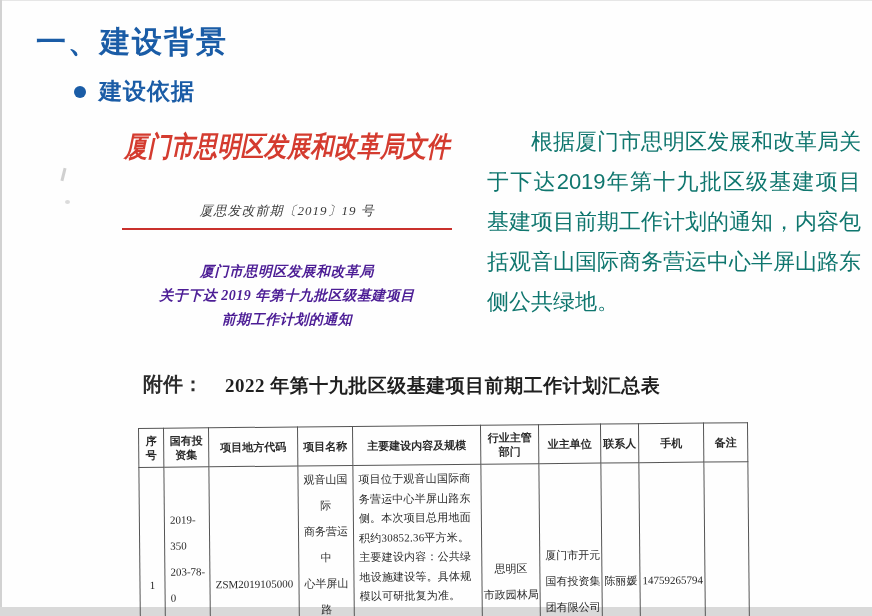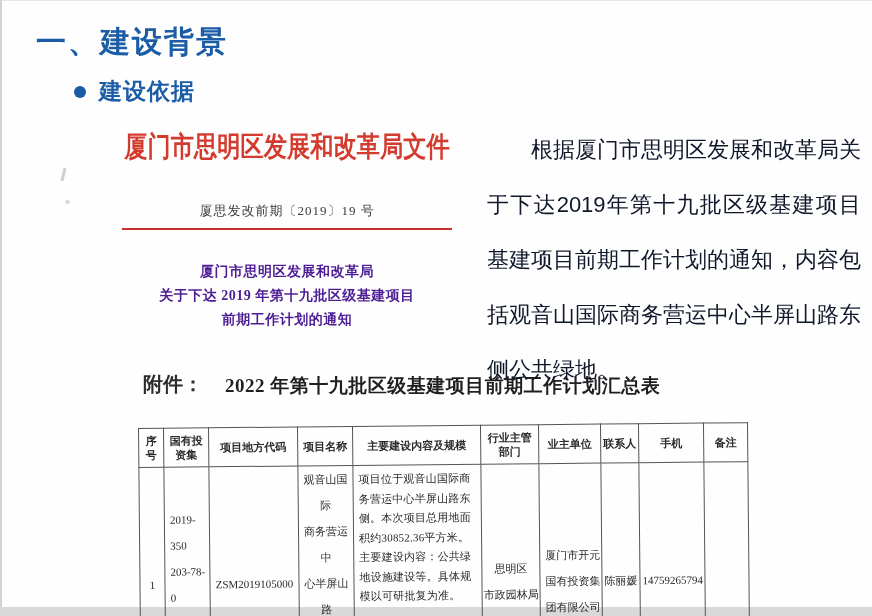--- a/index.html
+++ b/index.html
@@ -31,20 +31,21 @@
   .bullet-label{
     font-size:23px;font-weight:bold;color:#1a5ca6;letter-spacing:1px;
   }
 
   
   .letter{
     position:absolute;left:85px;top:128px;width:404px;
     text-align:center;
     font-family:"Liberation Serif", serif;
     color:#2c2c2c;
+    font-style:italic;
   }
   .letter-red-header{
     display:inline-block;
     font-size:28px;font-weight:bold;color:#d43b2f;
     white-space:nowrap;
     transform:scaleX(0.83);transform-origin:center;
     letter-spacing:0px;
   }
   .doc-number{
     margin-top:36px;
@@ -95,21 +96,21 @@
   td.cell-content{
     text-align:left;vertical-align:top;
     padding:4px 4px 0 5px;line-height:19.5px;letter-spacing:0.2px;
   }
   td.cell-dept{white-space:pre-line;line-height:26px;padding:0;}
   td.cell-owner{white-space:pre-line;line-height:26px;padding:0;text-align:left;padding-left:5px;}
 
   
   .summary-paragraph{
     position:absolute;left:487px;top:122px;width:374px;
-    font-size:22px;line-height:55px;color:#0f172a;
+    font-size:22px;line-height:40px;color:#0f766e;
     text-indent:2em;text-align:justify;
     font-family:"Liberation Sans", sans-serif;
   }
 
   
   .scan-artifact-1{
     position:absolute;left:62px;top:168px;width:3px;height:13px;
     background:#9a9a9a;opacity:0.45;transform:rotate(14deg);
   }
   .scan-artifact-2{

